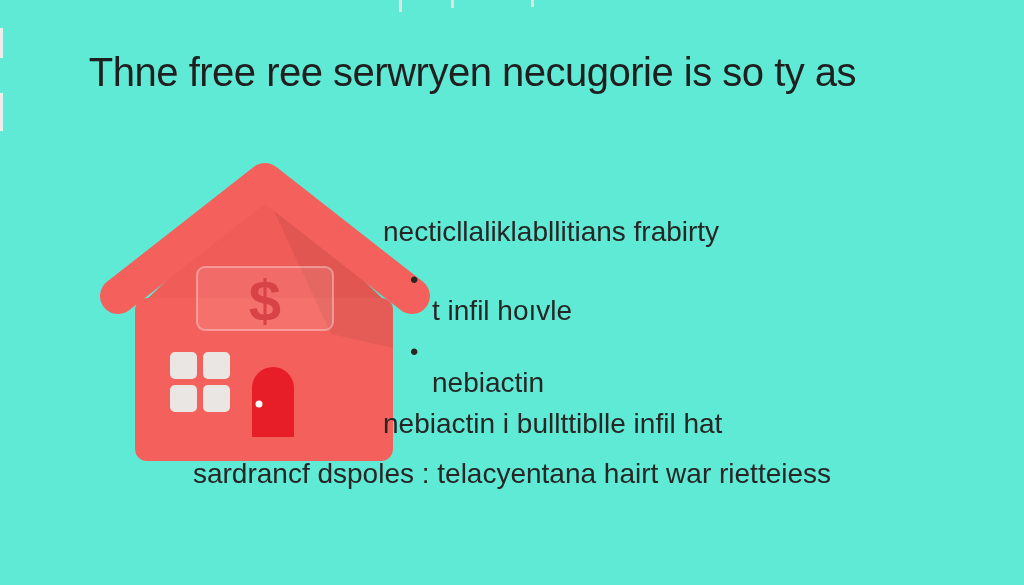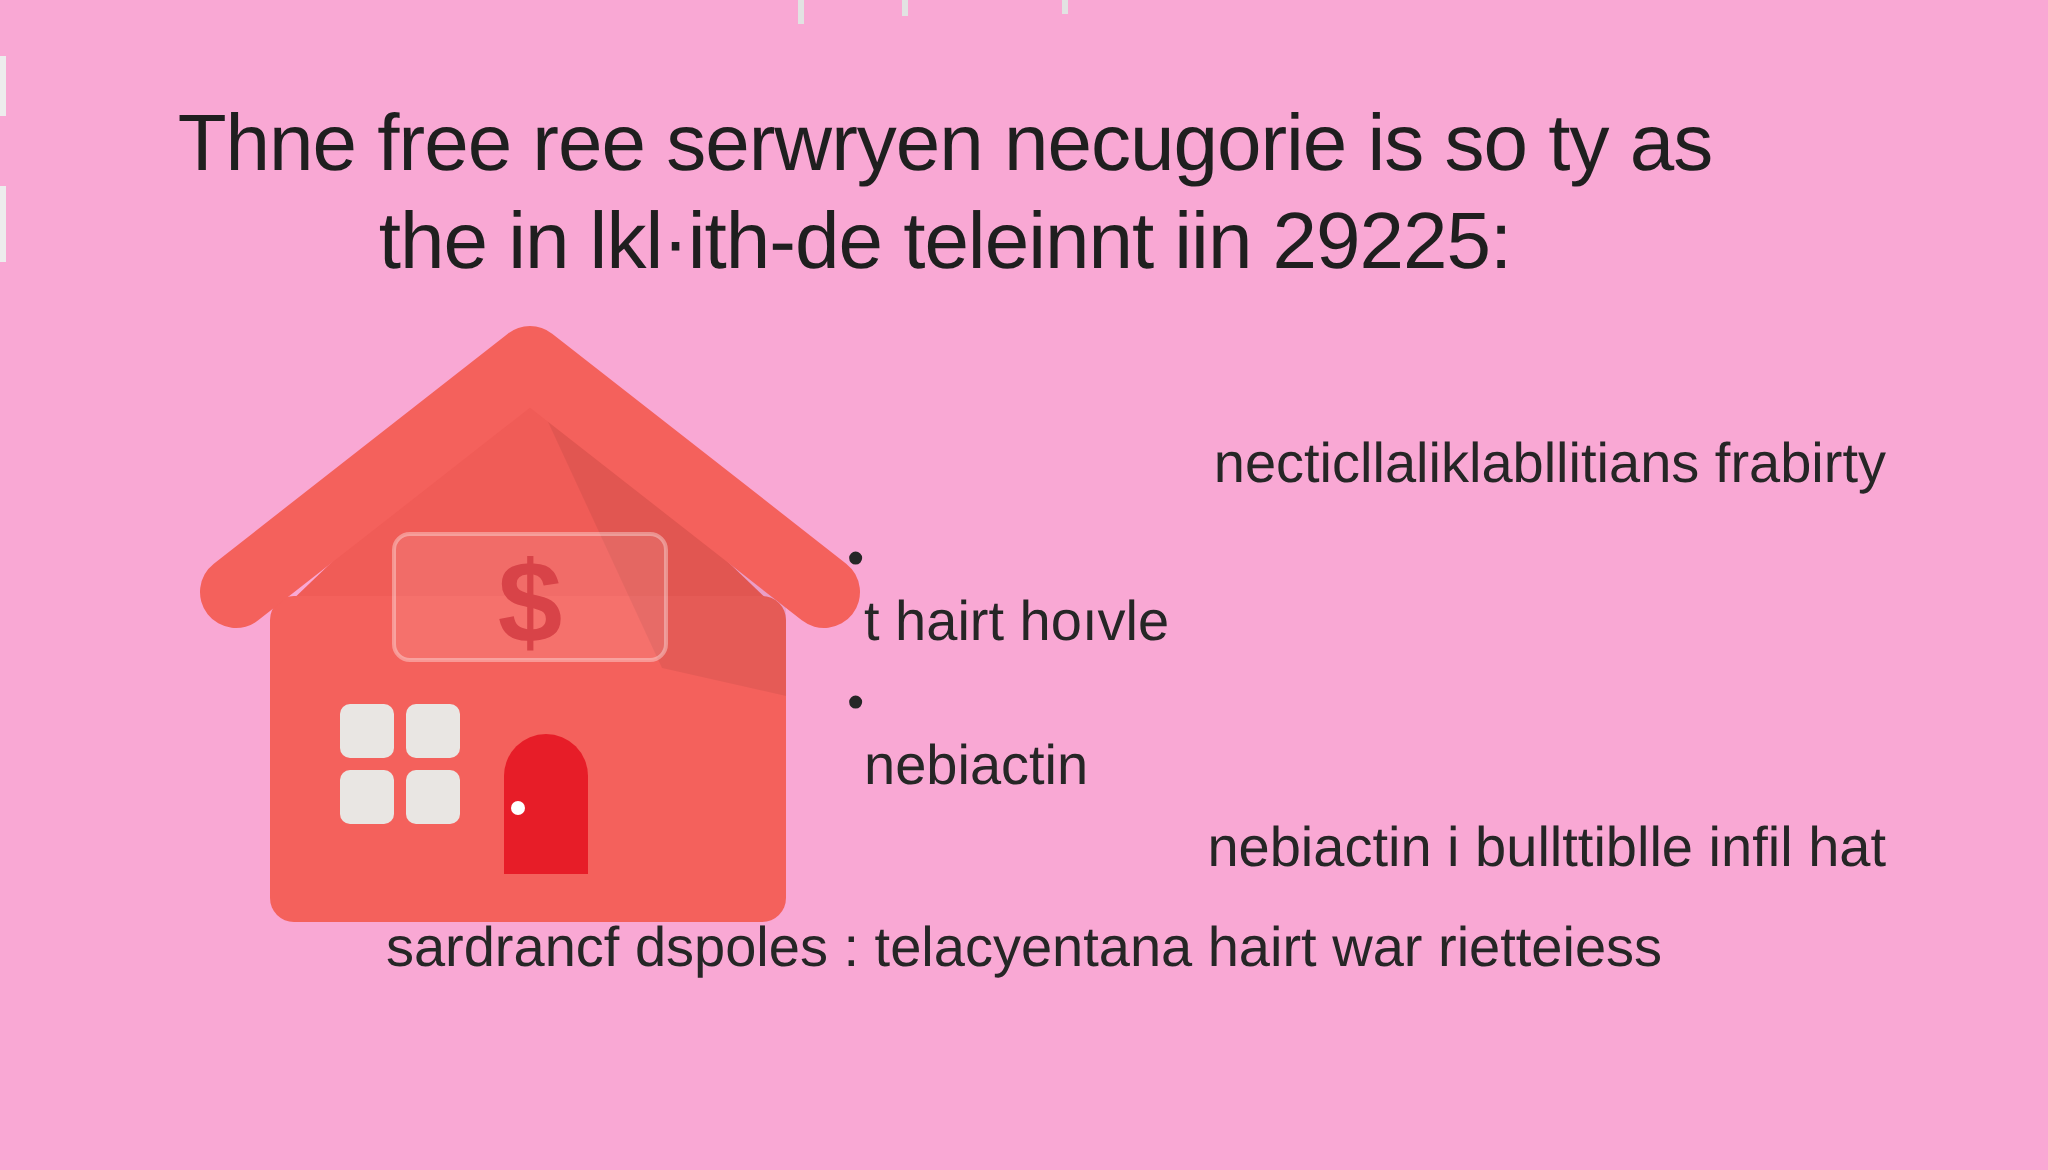--- a/index.html
+++ b/index.html
@@ -1,38 +1,38 @@
 <!DOCTYPE html>
 <html><head>
 <meta charset="utf-8">
 <style>
   html,body{margin:0;padding:0;background:#fff;}
   .canvas{
-    position:relative;width:1024px;height:585px;background:#f9a8d4;
+    position:relative;width:1024px;height:585px;background:#5eead4;
     overflow:hidden;font-family:"Liberation Sans", sans-serif;color:#232323;
   }
   
   .tick{position:absolute;background:#e2e2e2;}
   .tick.t1{left:399px;top:0;width:3px;height:12px;}
   .tick.t2{left:451px;top:0;width:3px;height:8px;}
   .tick.t3{left:531px;top:0;width:3px;height:7px;}
   .tick.l1{left:0;top:28px;width:3px;height:30px;background:#ededed;}
   .tick.l2{left:0;top:93px;width:3px;height:38px;background:#ededed;}
 
   .title{
     position:absolute;left:0;top:48px;width:945px;text-align:center;
     font-size:40px;line-height:49px;font-weight:400;letter-spacing:-0.5px;color:#1f1f1f;
   }
   .title .line{white-space:nowrap;}
 
   .house{position:absolute;left:85px;top:148px;width:360px;height:330px;}
 
   .right-panel{
     position:absolute;left:383px;top:216px;width:560px;
-    font-size:28px;line-height:31px;color:#262626;text-align:right;
+    font-size:28px;line-height:31px;color:#262626;
   }
   .rp-heading{margin:0 0 17px 0;white-space:nowrap;}
   .bullet-item{display:flex;margin:0 0 10px 0;}
   .bullet-item .dot{width:22px;flex:0 0 22px;margin-left:27px;font-size:24px;line-height:31px;}
   .bullet-item .bl{white-space:nowrap;}
   .rp-footnote{white-space:nowrap;}
 
   .bottom-line{
     position:absolute;left:0;top:458px;width:1024px;text-align:center;
     font-size:28px;color:#262626;white-space:nowrap;
@@ -44,21 +44,20 @@
 <div class="canvas">
 
   <div class="tick t1"></div>
   <div class="tick t2"></div>
   <div class="tick t3"></div>
   <div class="tick l1"></div>
   <div class="tick l2"></div>
 
   <div class="title">
     <div class="line">Thne free ree serwryen necugorie is so ty as</div>
-    <div class="line">the in lkl·ith-de teleinnt iin 29225:</div>
   </div>
 
   <svg class="house" viewBox="0 0 360 330" aria-hidden="true">
 
     <polygon points="58,155 180,38 302,155" fill="#f05c57"></polygon>
 
     <rect x="50" y="150" width="258" height="163" rx="12" fill="#f4615c"></rect>
 
     <polygon points="183,50 308,152 308,200 246,186" fill="rgba(0,0,0,0.06)"></polygon>
 
@@ -80,21 +79,21 @@
     <path d="M33,148 L180,33 L327,148" fill="none" stroke="#f4615c" stroke-width="36" stroke-linecap="round" stroke-linejoin="round"></path>
   </svg>
 
   <div class="right-panel">
     <div class="rp-heading">necticllaliklabllitians frabirty</div>
 
     <div class="bullet-item">
       <span class="dot">•</span>
       <span class="bl">
         <br>
-        <span>t hairt hoıvle</span>
+        <span>t infil hoıvle</span>
       </span>
     </div>
 
     <div class="bullet-item">
       <span class="dot">•</span>
       <span class="bl">
         <br>
         <span>nebiactin</span>
       </span>
     </div>

